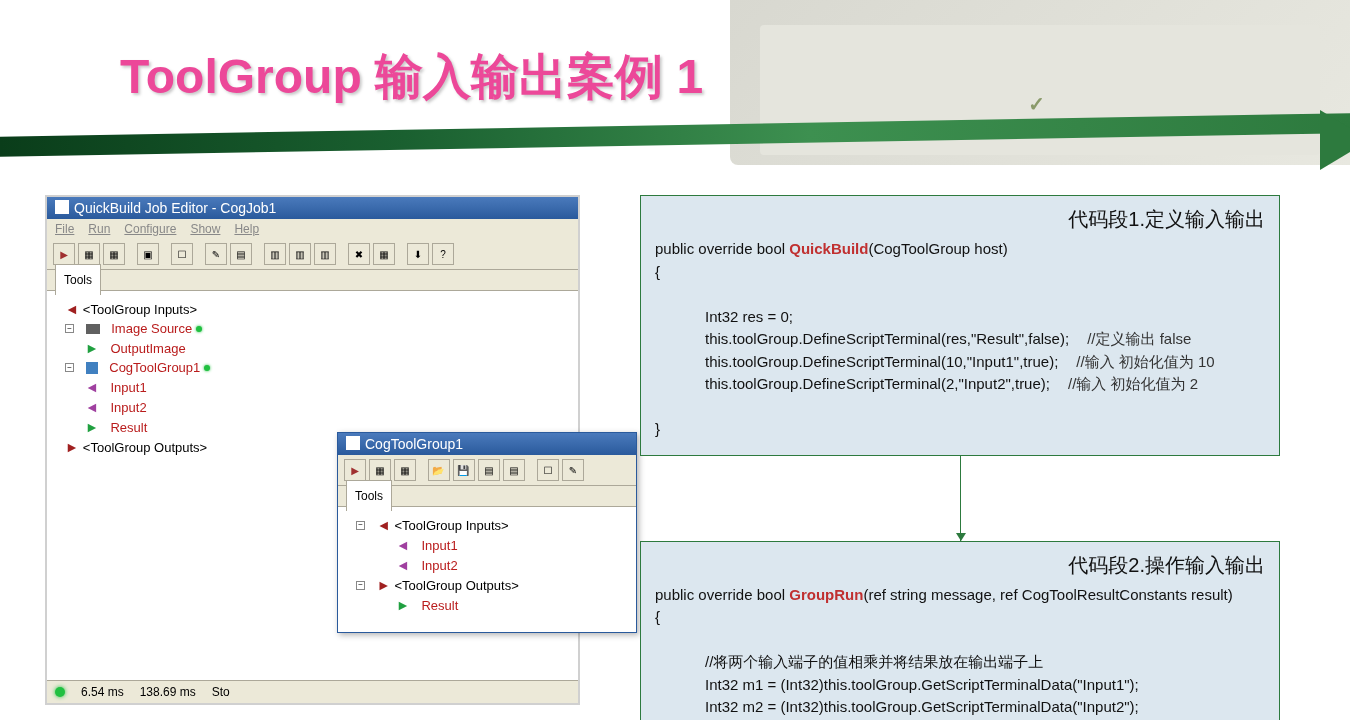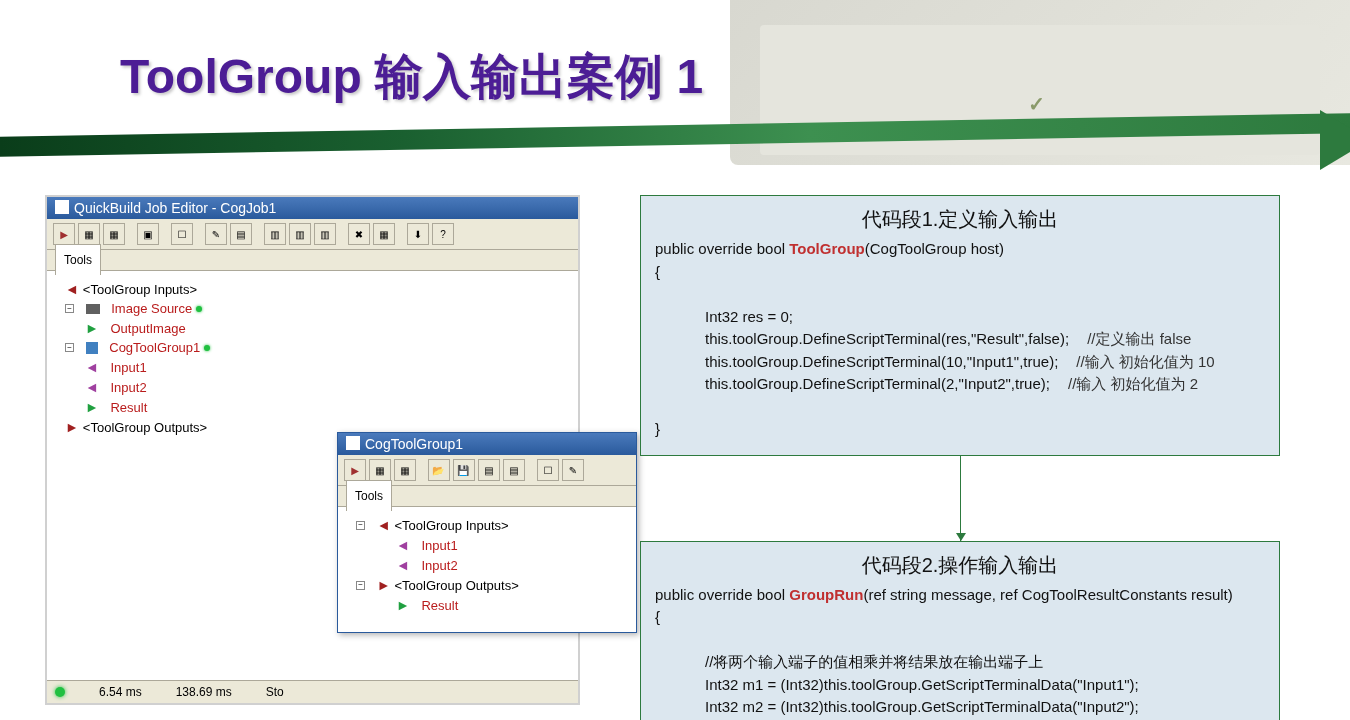--- a/index.html
+++ b/index.html
@@ -2,21 +2,21 @@
 <html><head>
 <meta charset="utf-8">
 <style>
 *{margin:0;padding:0;box-sizing:border-box}
 body{width:1350px;height:720px;background:#fff;font-family:"Microsoft YaHei",Arial,sans-serif;position:relative;overflow:hidden}
 .header{position:absolute;top:0;left:0;right:0;height:180px}
 .header-decoration{position:absolute;right:0;top:0;width:620px;height:165px;background:linear-gradient(135deg,#d8d8d0 0%,#e8e8e0 100%);border-bottom-left-radius:8px}
 .building-sketch{position:absolute;right:30px;top:25px;width:560px;height:130px;background:#e5e5dd;border-radius:4px}
 .school-sign{position:absolute;right:120px;top:90px;color:#7a8a5a;font-size:18px;font-style:italic;letter-spacing:2px}
 .check-icon{position:absolute;right:305px;top:92px;color:#8a9a6a;font-size:20px;font-weight:bold}
-.page-title{position:absolute;left:120px;top:45px;font-size:48px;font-weight:bold;color:#4c1d95;text-shadow:2px 2px 3px rgba(120,120,120,.4)}
+.page-title{position:absolute;left:120px;top:45px;font-size:48px;font-weight:bold;color:#ec4899;text-shadow:2px 2px 3px rgba(120,120,120,.4)}
 .green-arrow{position:absolute;right:-20px;top:110px;width:0;height:0;border-left:50px solid #2d7a3e;border-top:30px solid transparent;border-bottom:30px solid transparent}
 .green-stripe{position:absolute;left:0;top:125px;width:100%;height:20px;background:linear-gradient(90deg,#0a3d1a 0%,#1a6030 30%,#3d9050 60%,#2d7a3e 100%);transform:skewY(-1deg)}
 .content{position:absolute;top:195px;left:45px;right:0;display:flex;gap:60px}
 .screenshot-panel{width:535px;height:510px;border:2px solid #d0d0d0;background:#fff;position:relative}
 .win-title{background:linear-gradient(#4a7abc,#2a5a9c);color:#fff;padding:3px 8px;font-size:14px;display:flex;align-items:flex-start;gap:5px}
 .win-title .ico{width:14px;height:14px;background:#fff;display:inline-block}
 .menu-bar{background:#ece9d8;padding:3px 8px;font-size:12px;color:#888;display:flex;gap:14px}
 .menu-bar span{text-decoration:underline}
 .toolbar{background:#ece9d8;padding:4px 6px;display:flex;gap:3px;border-bottom:1px solid #aca899}
 .tb-btn{width:22px;height:22px;border:1px solid #aca899;background:#ece9d8;display:inline-flex;align-items:center;justify-content:center;font-size:10px}
@@ -30,27 +30,27 @@
 .tree-item.l2{margin-left:30px}
 .tree-item.l3{margin-left:50px}
 .arr-red{color:#a02020;font-size:14px}
 .arr-green{color:#20a040;font-size:14px}
 .arr-purple{color:#a040a0;font-size:14px}
 .teal{color:#b91c1c}
 .dot-green{width:6px;height:6px;background:#20c040;border-radius:50%;display:inline-block;box-shadow:0 0 3px #20c040}
 .exp{width:9px;height:9px;border:1px solid #888;display:inline-flex;align-items:center;justify-content:center;font-size:8px;line-height:1;background:#fff}
 .box-ico{width:12px;height:12px;background:#4080c0;display:inline-block}
 .cam-ico{width:14px;height:10px;background:#606060;display:inline-block}
-.status-bar{position:absolute;bottom:0;left:0;right:0;background:#ece9d8;border-top:1px solid #aca899;padding:4px 8px;font-size:12px;display:flex;gap:34px;align-items:center}
+.status-bar{position:absolute;bottom:0;left:0;right:0;background:#ece9d8;border-top:1px solid #aca899;padding:4px 8px;font-size:12px;display:flex;gap:16px;align-items:center}
 .status-dot{width:10px;height:10px;background:#20c040;border-radius:50%;box-shadow:0 0 4px #20c040}
 .sub-window{position:absolute;left:290px;top:235px;width:300px;border:1px solid #2a5a9c;background:#ece9d8;box-shadow:2px 2px 6px rgba(0,0,0,.3)}
 .sub-window .tree{min-height:125px}
 .code-col{flex:1;padding-right:70px;position:relative}
 .code-box{border:1px solid #2d7a3e;background:#dce7ef;padding:8px 14px 14px;font-size:15px;line-height:1.5;color:#111}
-.code-box h3{text-align:center;font-size:20px;font-weight:normal;margin-bottom:4px}
+.code-box h3{text-align:right;font-size:20px;font-weight:normal;margin-bottom:4px}
 .code-box .hl{color:#c03030;font-weight:bold}
 .code-indent{padding-left:50px;display:flex}
 .comment{color:#333;margin-left:18px}
 .flow-line{width:1px;height:85px;background:#2d7a3e;margin:0 auto;position:relative}
 .flow-line::after{content:"";position:absolute;bottom:0;left:-4px;border-left:5px solid transparent;border-right:5px solid transparent;border-top:8px solid #2d7a3e}
 </style>
 </head>
 <body>
 
 <div class="header">
@@ -62,20 +62,27 @@
   <div class="green-arrow"></div>
   <h1 class="page-title">ToolGroup 输入输出案例 1</h1>
 </div>
 
 <div class="content">
 
   <div class="screenshot-panel">
     <div class="win-title">
       <span class="ico"></span>
       <span>QuickBuild Job Editor - CogJob1</span>
+    </div>
+    <div class="menu-bar">
+      <span>File</span>
+      <span>Run</span>
+      <span>Configure</span>
+      <span>Show</span>
+      <span>Help</span>
     </div>
     <div class="toolbar">
       <span class="tb-btn tb-play">▶</span>
       <span class="tb-btn">▦</span>
       <span class="tb-btn">▦</span>
       <span class="tb-sep"></span>
       <span class="tb-btn">▣</span>
       <span class="tb-sep"></span>
       <span class="tb-btn">☐</span>
       <span class="tb-sep"></span>
@@ -145,21 +152,21 @@
         <div class="tree-item l3"><span class="arr-purple">◄</span>&nbsp;<span class="teal">Input2</span></div>
         <div class="tree-item l1"><span class="exp">−</span>&nbsp;<span class="arr-red">►</span><span>&lt;ToolGroup Outputs&gt;</span></div>
         <div class="tree-item l3"><span class="arr-green">►</span>&nbsp;<span class="teal">Result</span></div>
       </div>
     </div>
   </div>
 
   <div class="code-col">
     <div class="code-box">
       <h3>代码段1.定义输入输出</h3>
-      <div><span>public override bool </span><span class="hl">ToolGroup</span><span>(CogToolGroup host)</span></div>
+      <div><span>public override bool </span><span class="hl">QuickBuild</span><span>(CogToolGroup host)</span></div>
       <div>{</div>
       <div>&nbsp;</div>
       <div class="code-indent">
           <span>Int32 res = 0;</span>
         </div>
       <div class="code-indent">
           <span>this.toolGroup.DefineScriptTerminal(res,"Result",false);</span>
           <span class="comment">//定义输出 false</span>
         </div>
       <div class="code-indent">

